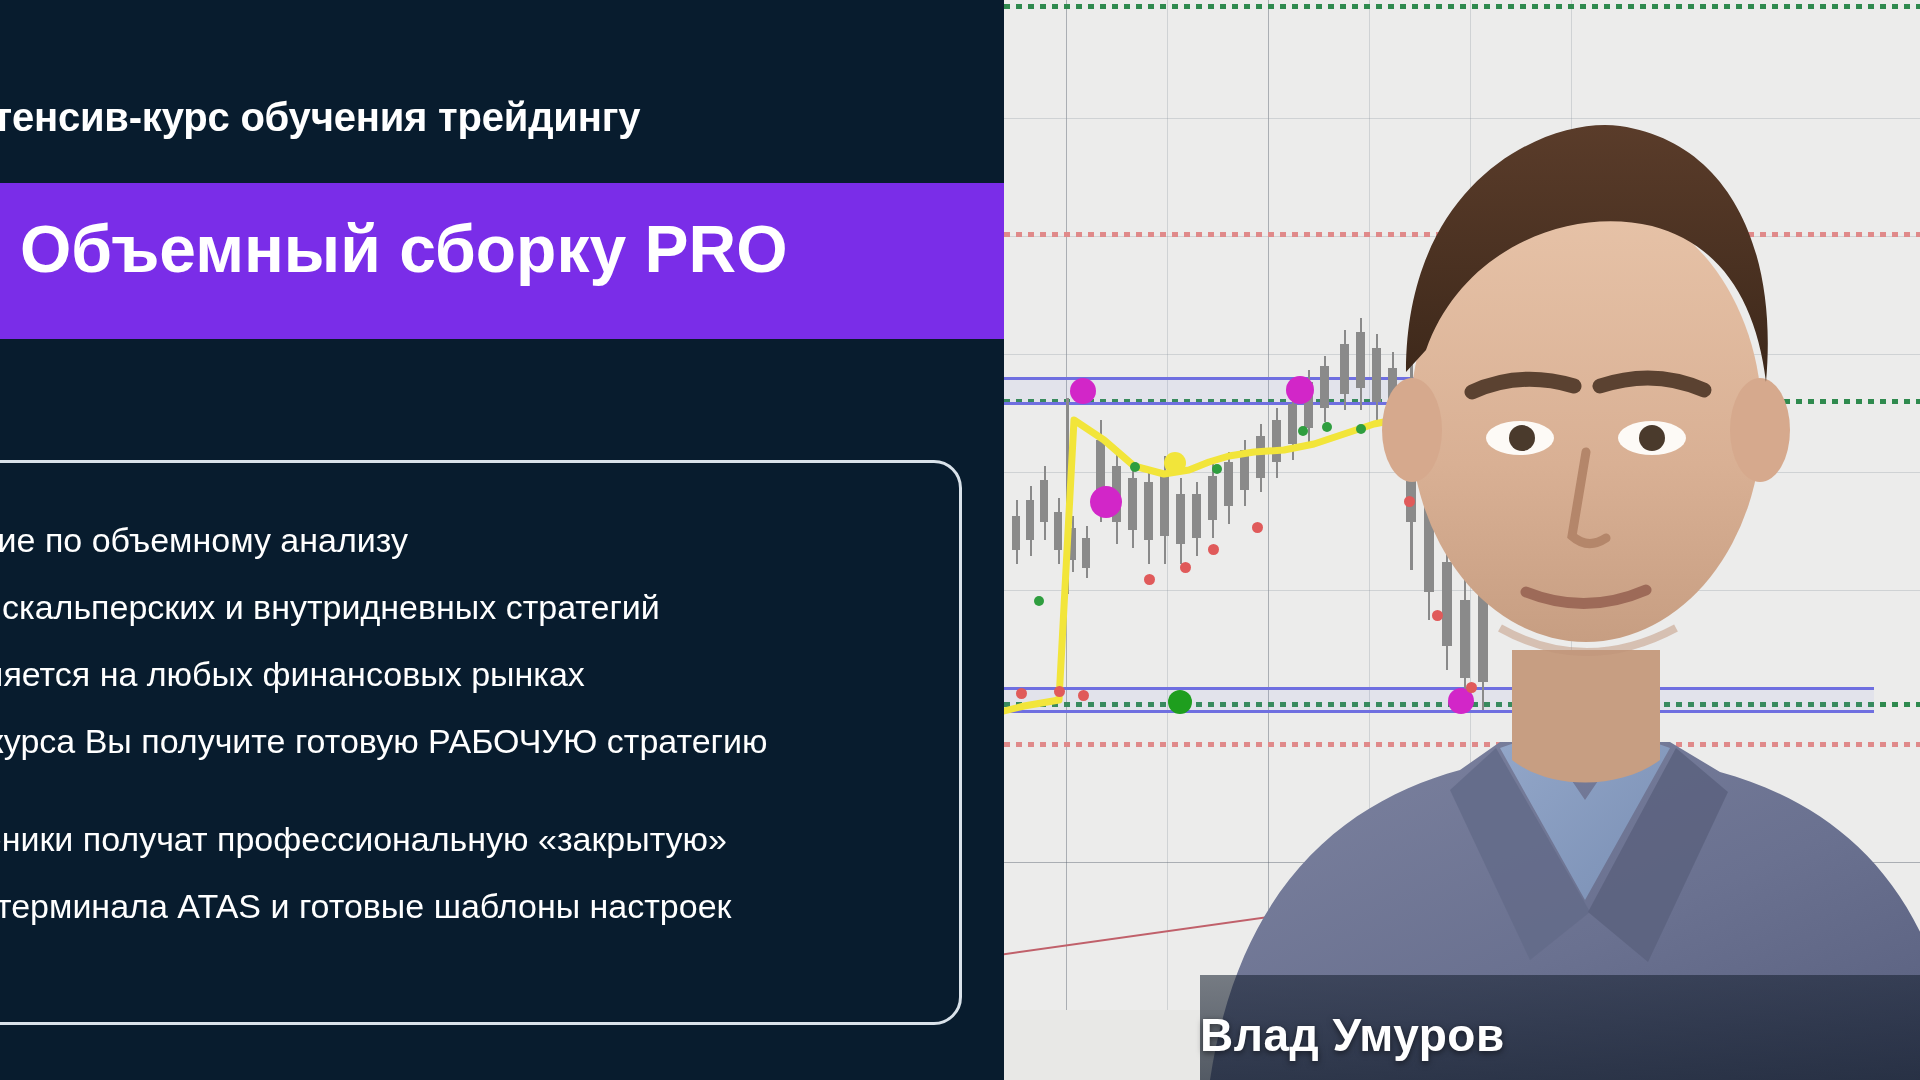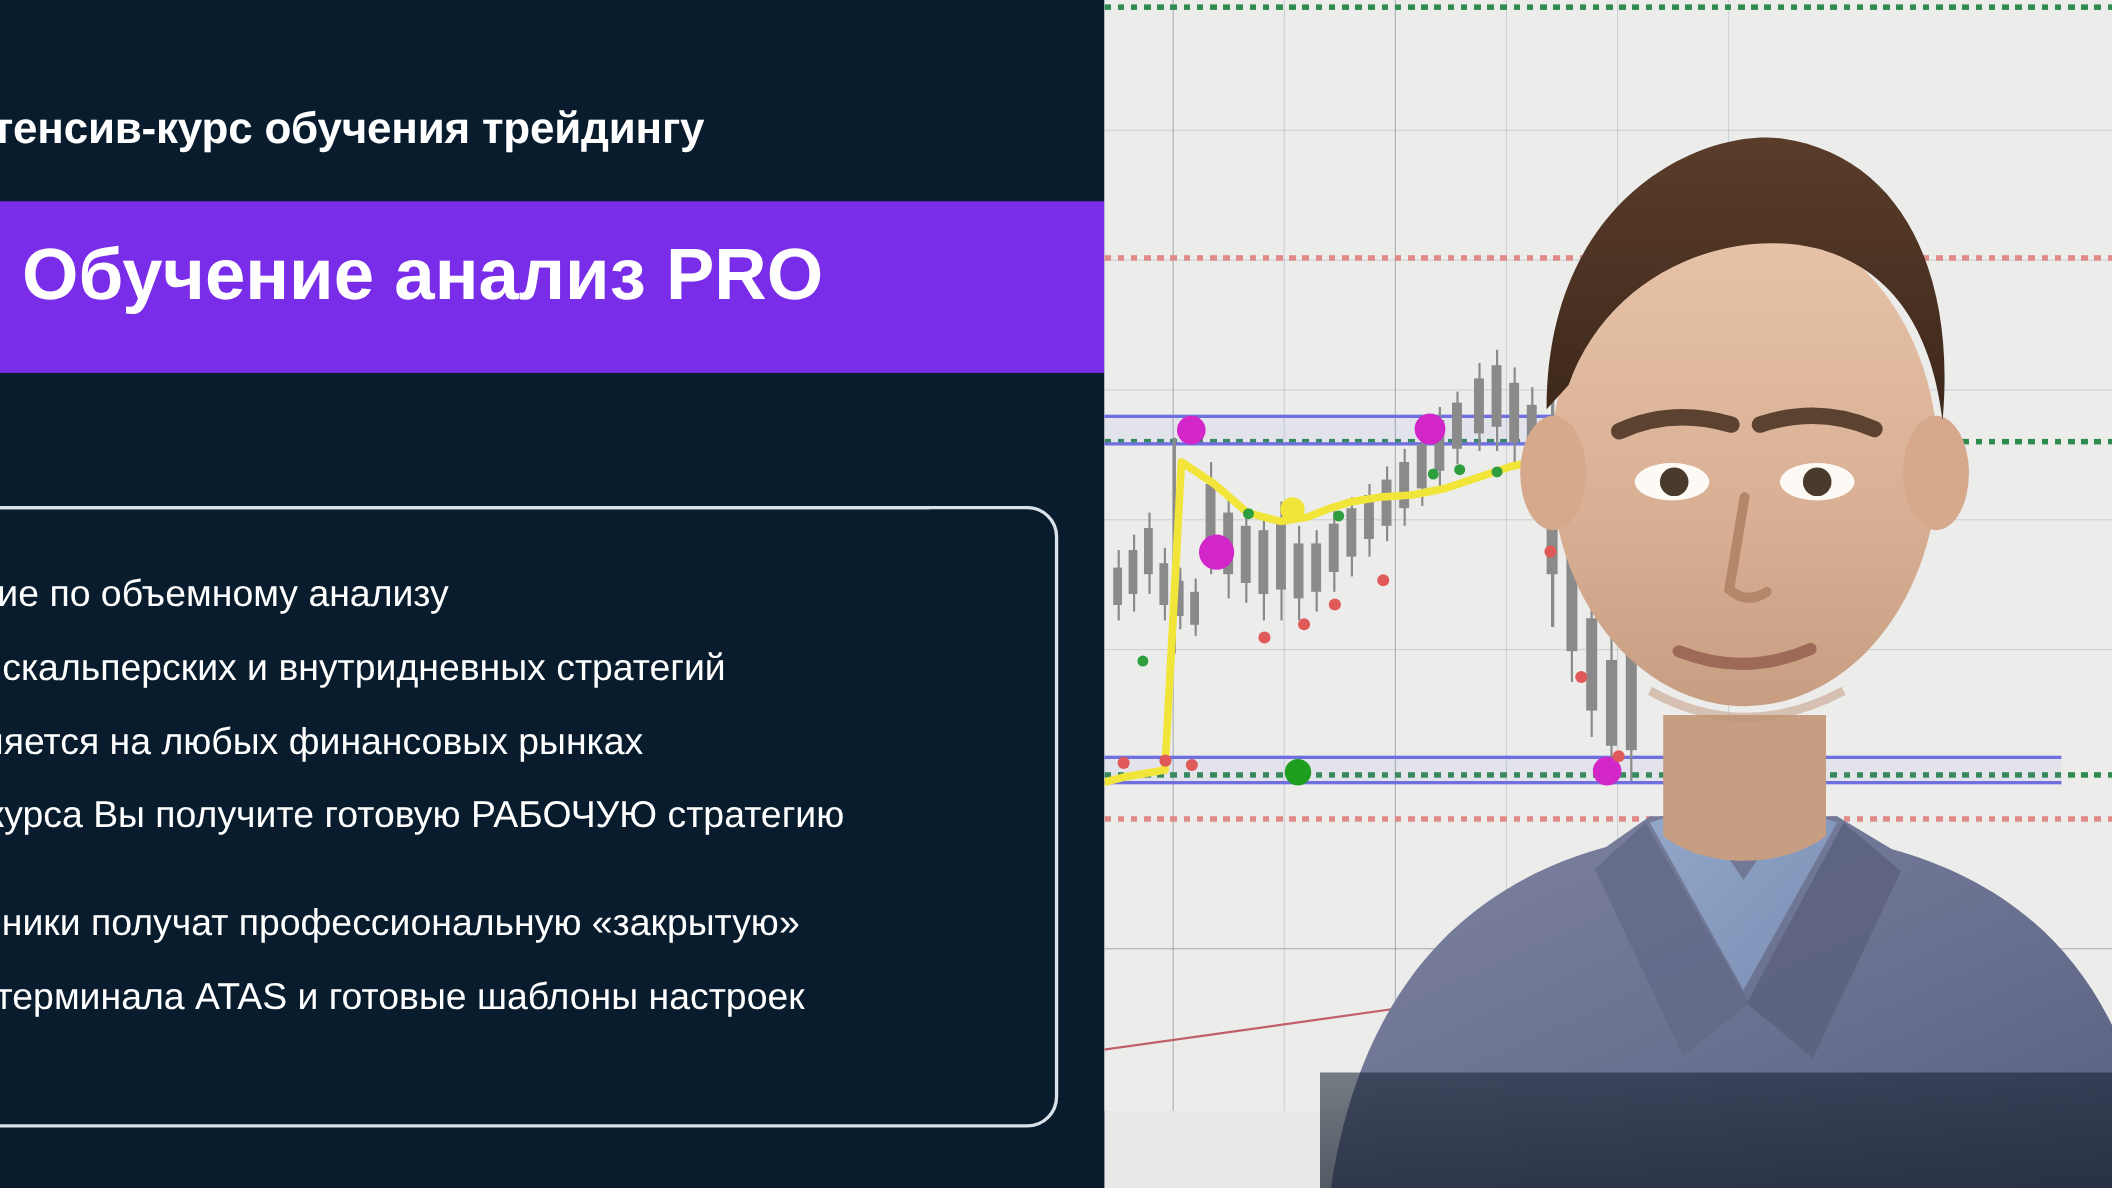--- a/index.html
+++ b/index.html
@@ -226,21 +226,21 @@
 </head>
 <body>
 
 <div id="stage">
 
   <div id="left-panel">
 
     <div id="kicker">Интенсив-курс обучения трейдингу</div>
 
     <div id="title-band">
-      <div id="title-text">Обучение анализ PRO</div>
+      <div id="title-text">Объемный сборку PRO</div>
     </div>
 
     <div id="card-divider"></div>
     <div id="feature-card"></div>
 
     <div class="bullet-row" id="b0">Обучение по объемному анализу</div>
     <div class="bullet-row" id="b1">Разбор скальперских и внутридневных стратегий</div>
     <div class="bullet-row" id="b2">Применяется на любых финансовых рынках</div>
     <div class="bullet-row" id="b3">После курса Вы получите готовую РАБОЧУЮ стратегию</div>
     <div class="bullet-row" id="b4">Все ученики получат профессиональную «закрытую»</div>
@@ -424,15 +424,16 @@
         <path d="M386 452 L 372 536 q 16 14 34 2" stroke="#b4866a" stroke-width="9" fill="none" stroke-linecap="round"></path>
 
         <path d="M326 592 q 60 24 120 -2" stroke="#9d6a58" stroke-width="11" fill="none" stroke-linecap="round"></path>
 
         <path d="M300 628 q 86 48 176 0" stroke="#c0937a" stroke-width="8" fill="none" opacity="0.5"></path>
       </svg>
 
       <div id="name-band"></div>
     </div>
 
+    <div id="person-name">Влад Умуров</div>
   </div>
 
 </div>
 
 </body></html>

